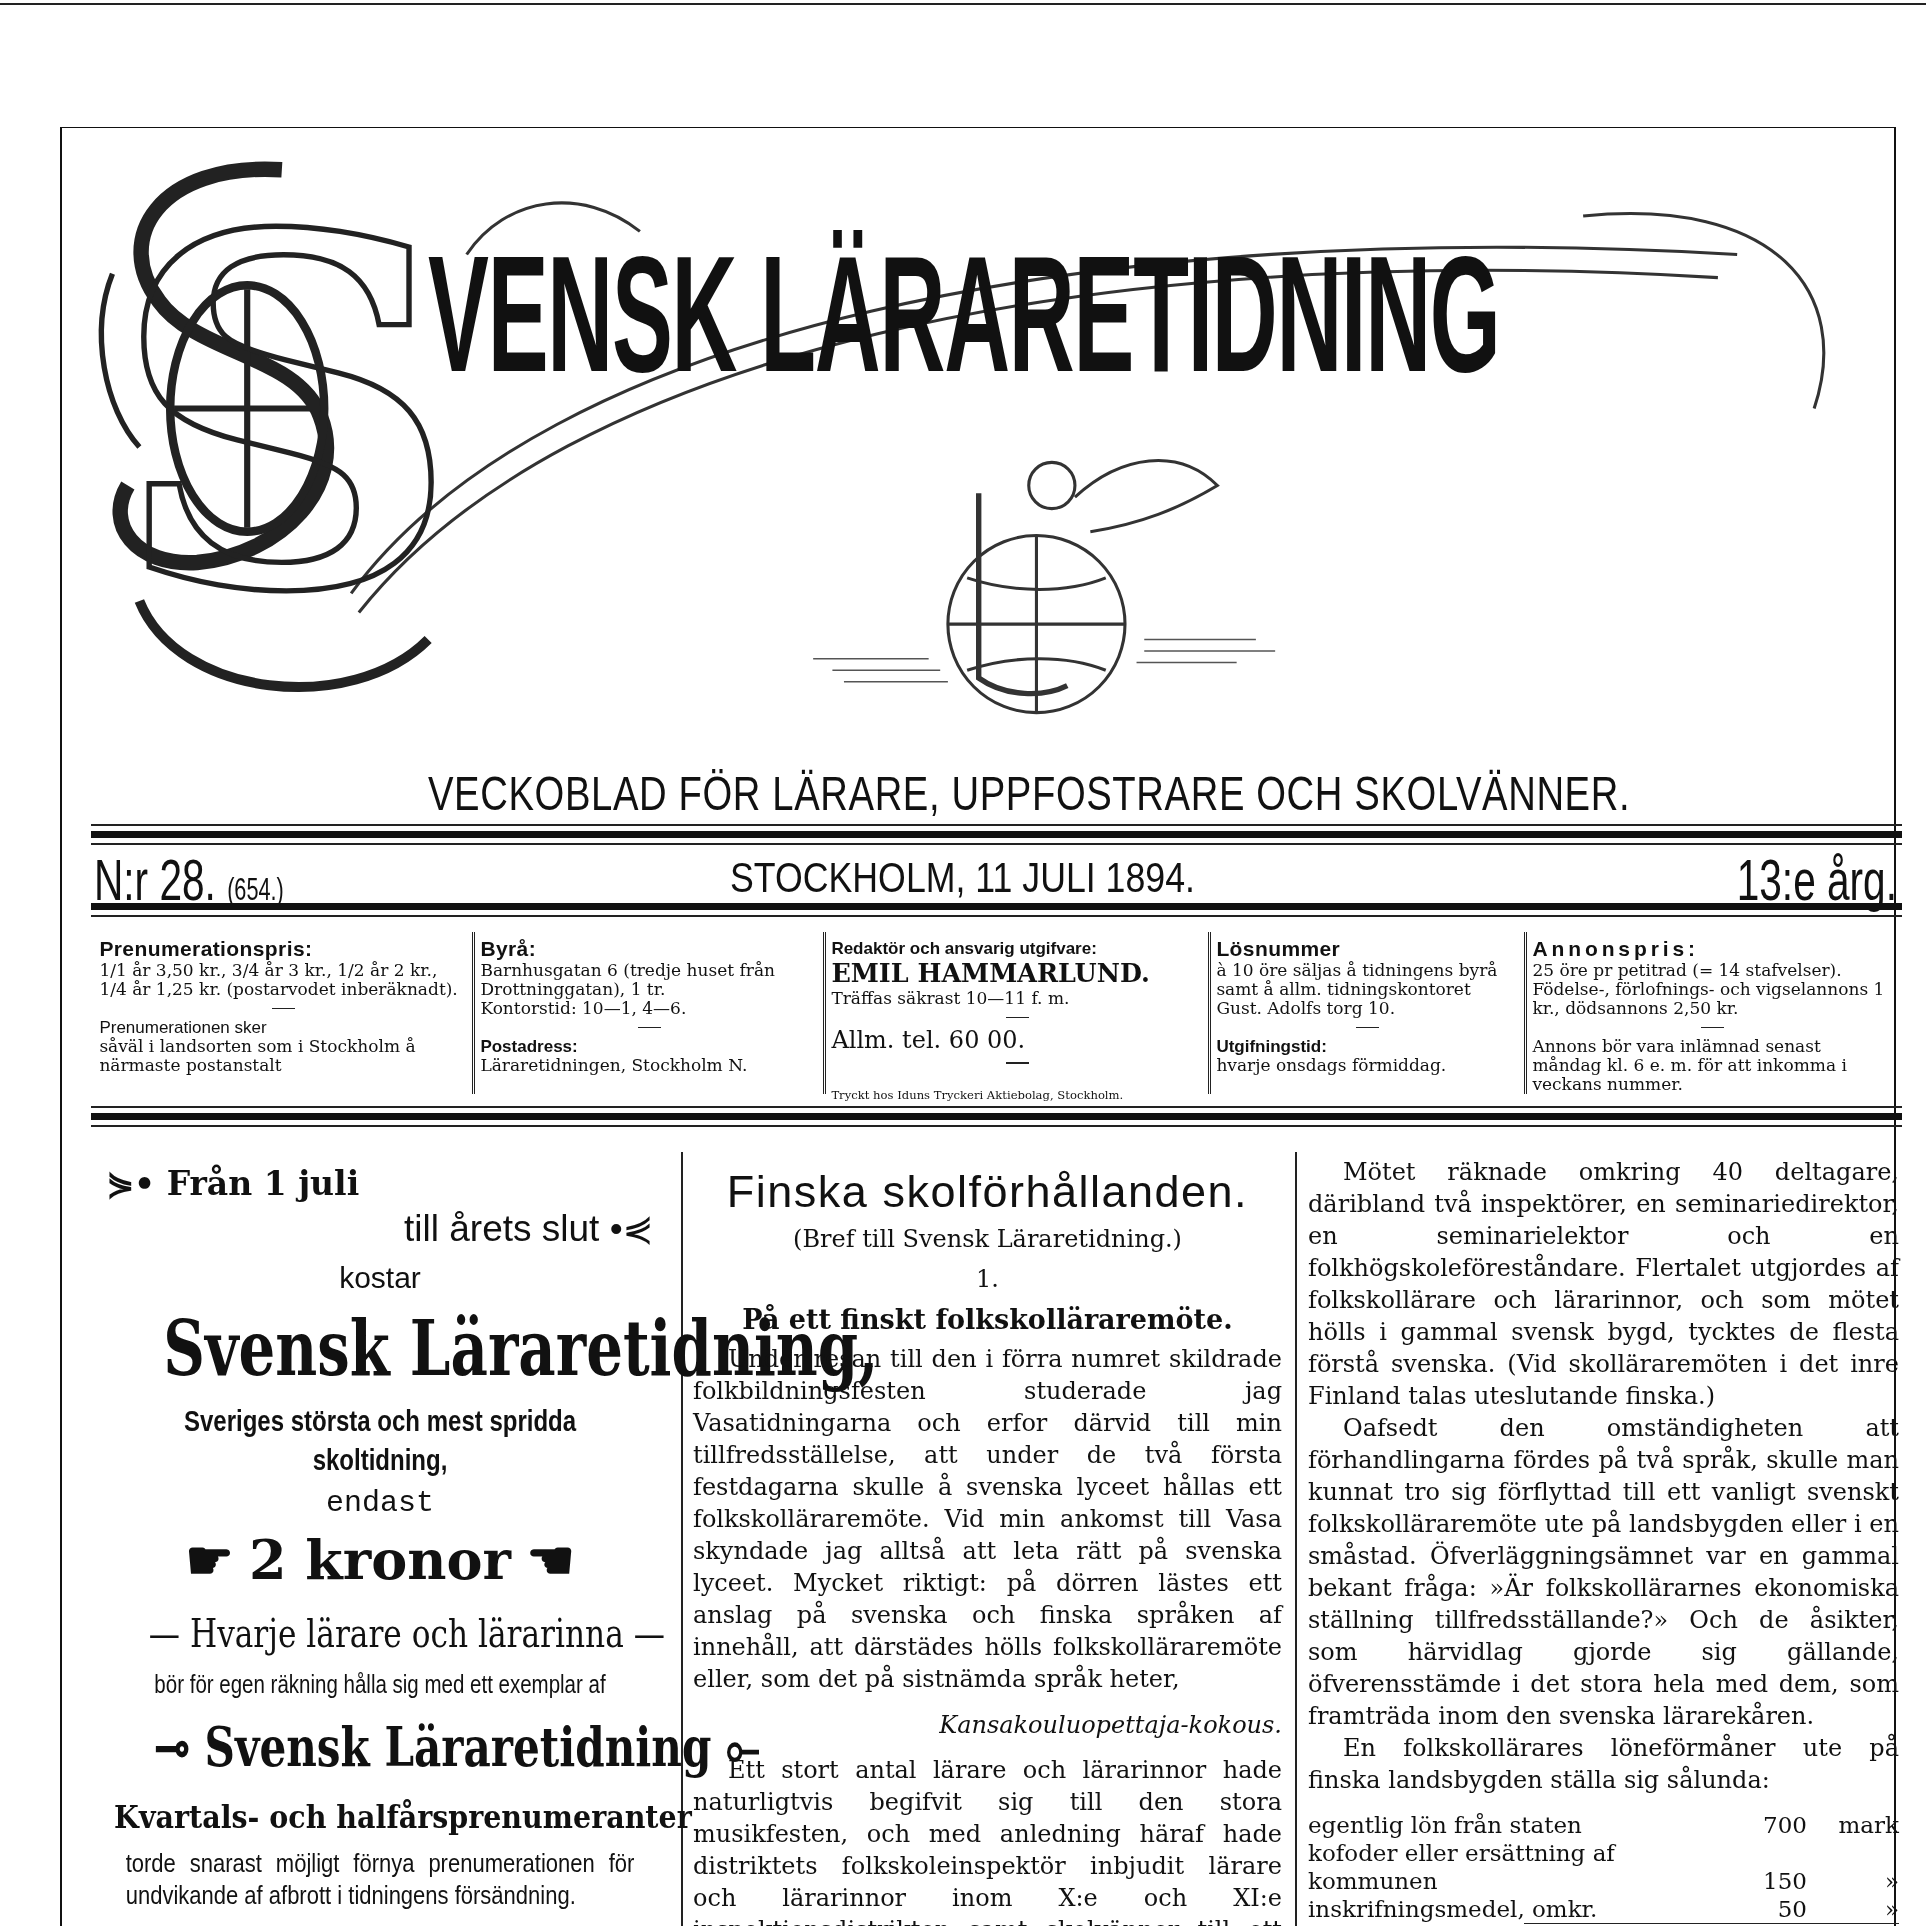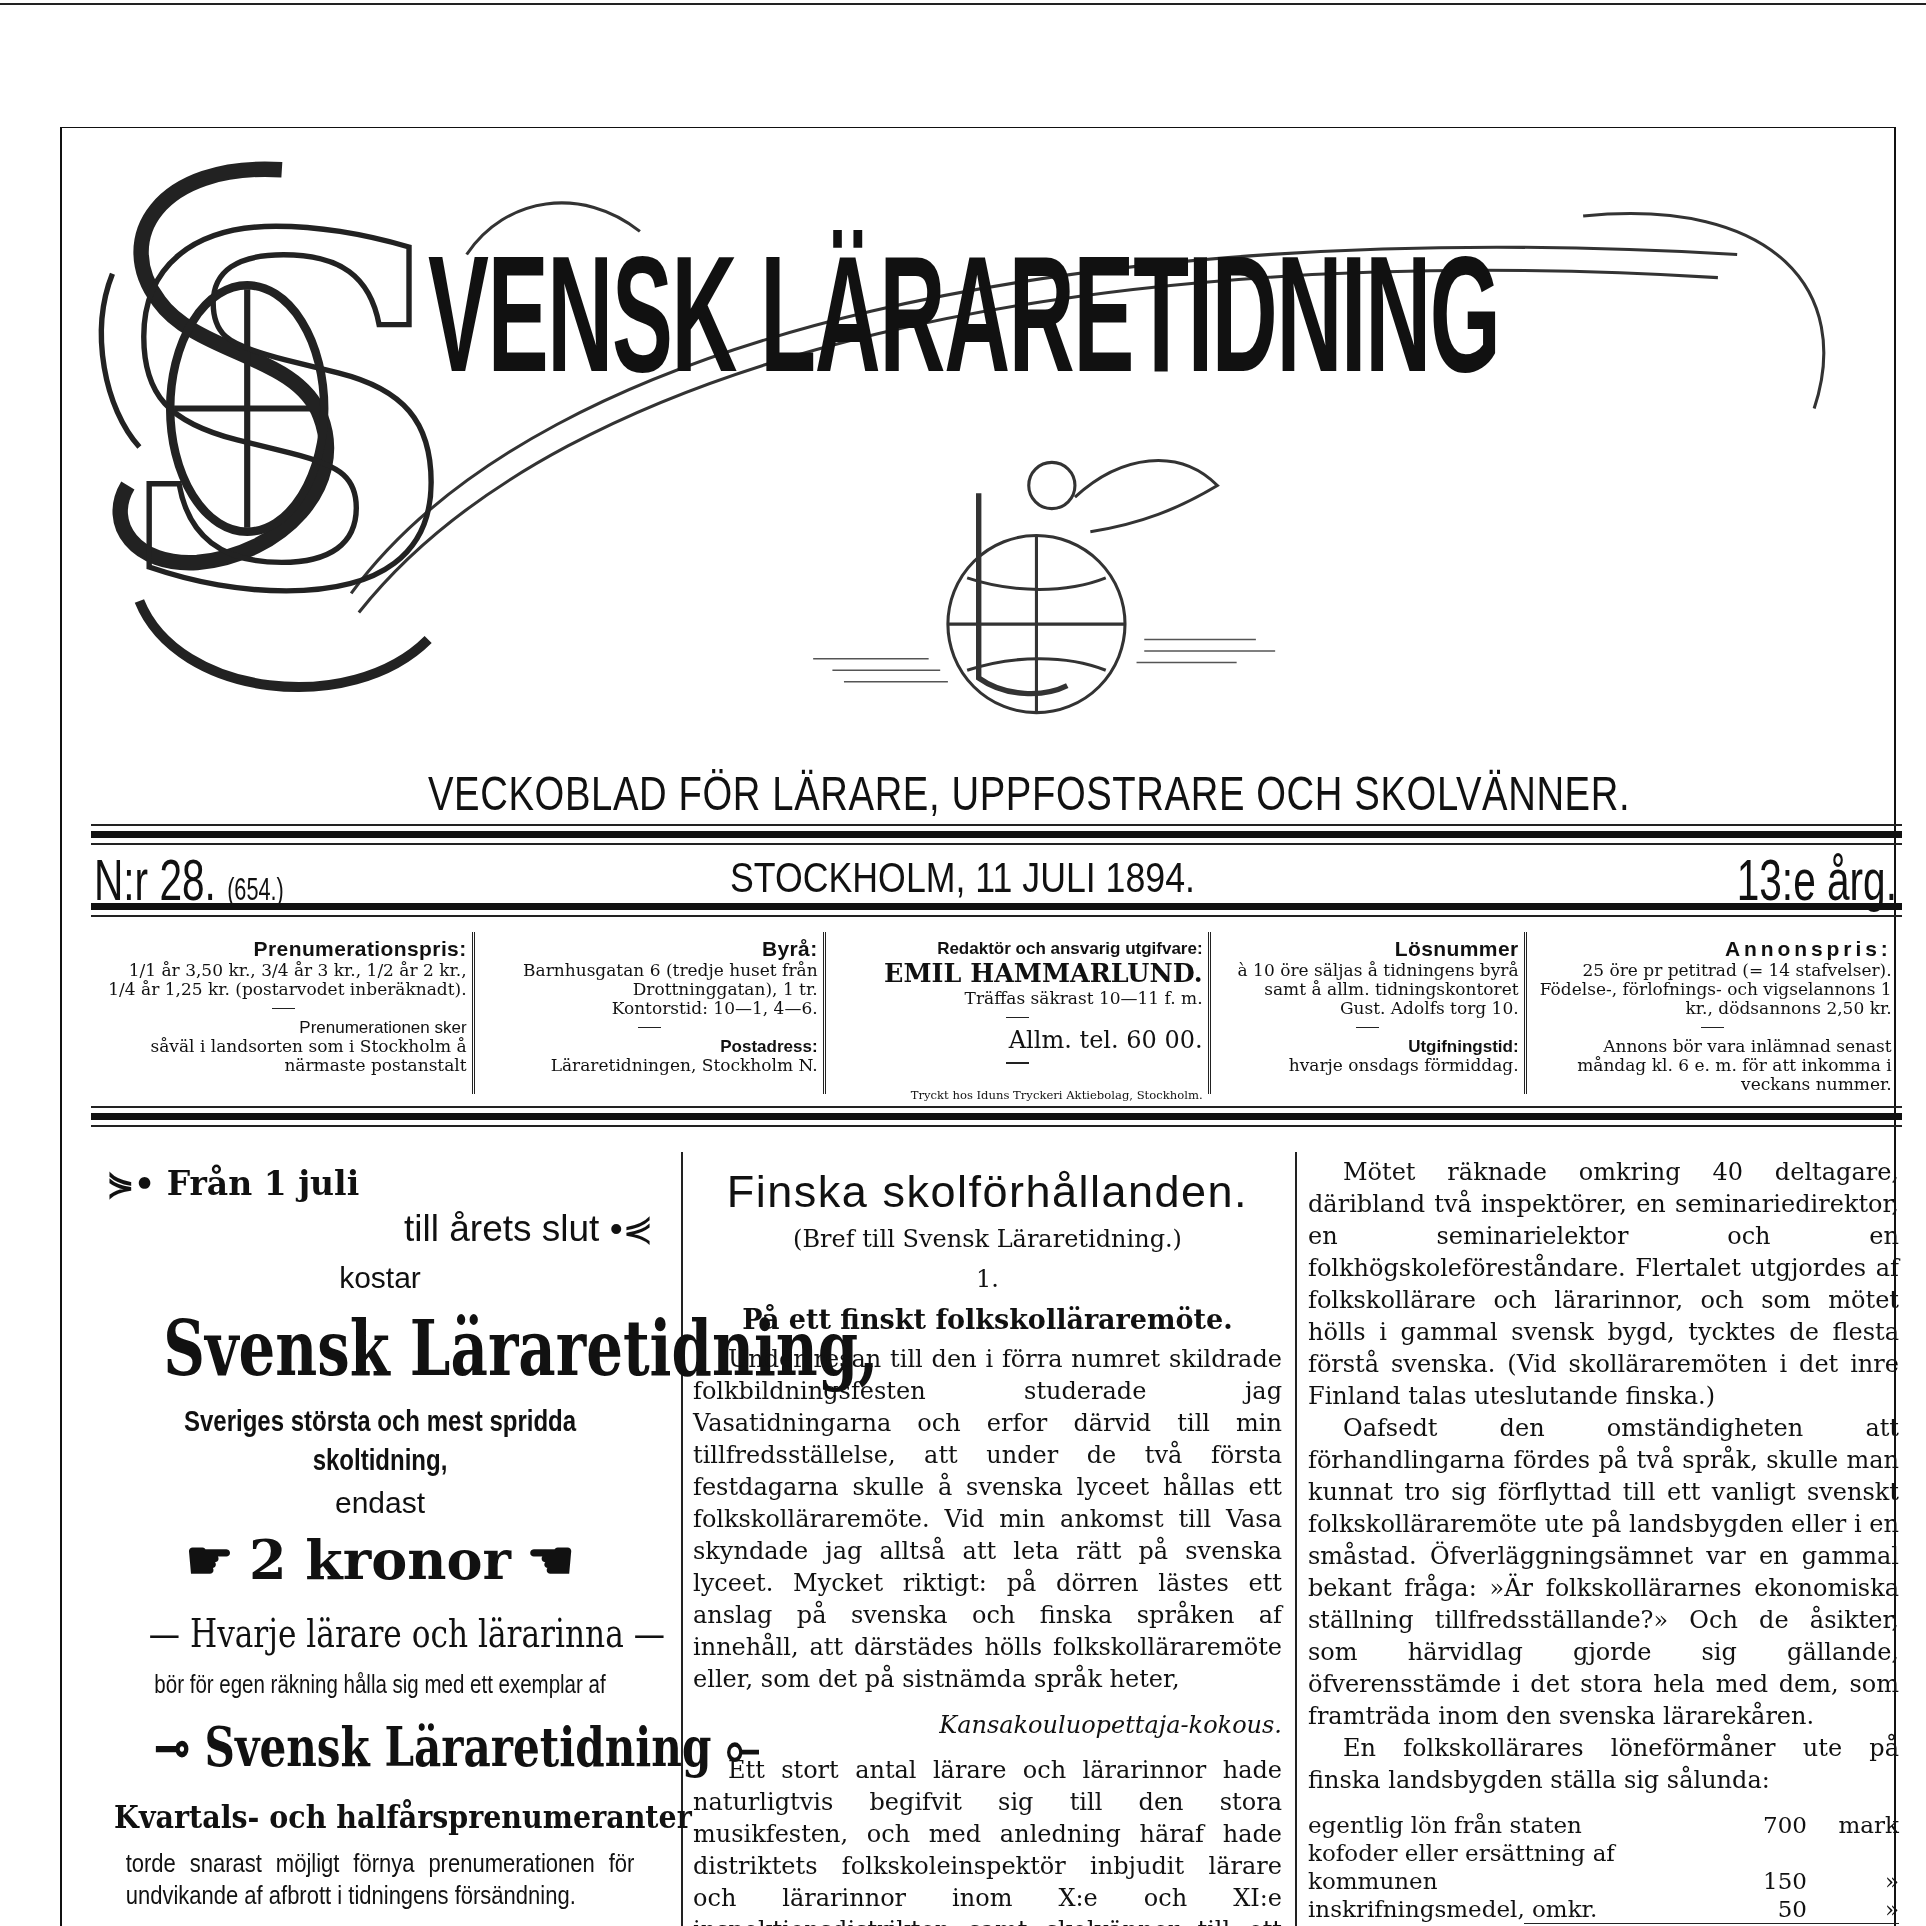--- a/index.html
+++ b/index.html
@@ -40,21 +40,21 @@
   .issue-no { position: absolute; left: 0; top: 0; font-family: "Liberation Sans", sans-serif;
     font-size: 58px; transform: scaleX(0.7); transform-origin: left top; white-space: nowrap; }
   .issue-no small { font-size: 31px; }
   .issue-date { position: absolute; left: 636px; top: 7.7px; font-family: "Liberation Sans", sans-serif;
     font-size: 42px; transform: scaleX(0.85); transform-origin: left top; white-space: nowrap; }
   .issue-year { position: absolute; right: 0; top: 0; font-family: "Liberation Sans", sans-serif;
     font-size: 58px; transform: scaleX(0.7); transform-origin: right top; white-space: nowrap; }
 
   
   .info-row { position: absolute; left: 94px; top: 932px; width: 1803px; height: 162px; display: flex; }
-  .info-box { position: relative; text-align: right; padding: 7px 5.4px 0; box-sizing: border-box;
+  .info-box { position: relative; text-align: left; padding: 7px 5.4px 0; box-sizing: border-box;
     border-right: 3.1px double #222; font-size: 17px; line-height: 19px; }
   .info-box:last-child { border-right: none; }
   .info-box .hd { font-family: "Liberation Sans", sans-serif; font-weight: bold; font-size: 21px;
     margin-bottom: 3.1px; letter-spacing: 0.4px; }
   .info-box .sep { width: 23px; height: 1.5px; background: #222; margin: 8.5px auto; }
   .info-box .name { font-weight: bold; font-size: 25.4px; line-height: 31px; }
   .info-box .tel { font-size: 24px; line-height: 27px; }
   .info-box .small { font-size: 11.6px; line-height: 15.4px; margin-top: 24px; }
   .info-box .sub { font-family: "Liberation Sans", sans-serif; font-weight: bold; font-size: 17px; }
 
@@ -64,21 +64,21 @@
   .col2 { left: 693px; width: 589px; }
   .col3 { left: 1308px; width: 591px; }
   .vrule { position: absolute; top: 1152px; width: 1.9px; background: #222; }
 
   .ad { text-align: center; }
   .ad .l1 { font-family: "DejaVu Serif", serif; font-weight: bold; font-size: 33px; text-align: left; padding-left: 15.4px; margin-top: 7.7px; }
   .ad .l2 { font-family: "Liberation Sans", sans-serif; font-weight: normal; font-size: 37px; text-align: right; padding-right: 15.4px; margin-top: 3.9px; }
   .ad .l3 { font-family: "Liberation Sans", sans-serif; font-size: 30px; margin-top: 11.6px; }
   .ad .brand { font-family: "DejaVu Serif", serif; font-size: 77px; font-weight: bold; margin-top: 7.7px; transform: scaleX(0.75); white-space: nowrap; }
   .ad .l4 { font-family: "Liberation Sans", sans-serif; font-weight: bold; font-size: 30px; line-height: 39px; transform: scaleX(0.8); margin-top: 7.7px; }
-  .ad .l5 { font-family: Liberation Sans, sans-serif; font-size: 30px; margin-top: 7.7px; }
+  .ad .l5 { font-family: Liberation Mono, monospace; font-size: 30px; margin-top: 7.7px; }
   .ad .price { font-family: "DejaVu Serif", serif; font-weight: bold; font-size: 54px; margin-top: 7.7px; display: flex; justify-content: center; align-items: center; gap: 15.4px; }
   .ad .hand { font-size: 54px; }
   .ad .l6 { font-family: "DejaVu Serif", serif; font-size: 39px; margin-top: 19px; transform: scaleX(0.8); white-space: nowrap; }
   .ad .l7 { font-family: "Liberation Sans", sans-serif; font-size: 25px; line-height: 32px; margin-top: 11.6px; transform: scaleX(0.82); }
   .ad .brand2 { font-family: "DejaVu Serif", serif; font-size: 54px; font-weight: bold; margin-top: 15.4px; transform: scaleX(0.78); white-space: nowrap; }
   .ad .l8 { font-family: "DejaVu Serif", serif; font-weight: bold; font-size: 31px; margin-top: 19px; white-space: nowrap; transform: scaleX(0.92); }
   .ad .l9 { font-family: "Liberation Sans", sans-serif; font-size: 25px; line-height: 32px; margin-top: 11.6px; text-align: justify; transform: scaleX(0.88); }
   .body-text { font-size: 24px; line-height: 32px; text-align: justify; }
   .body-text p { margin: 0; text-indent: 35px; }
 

